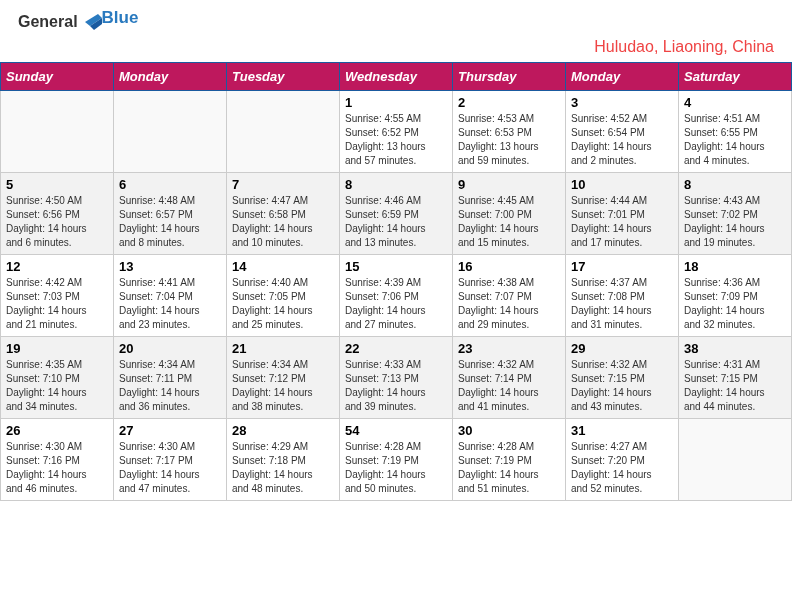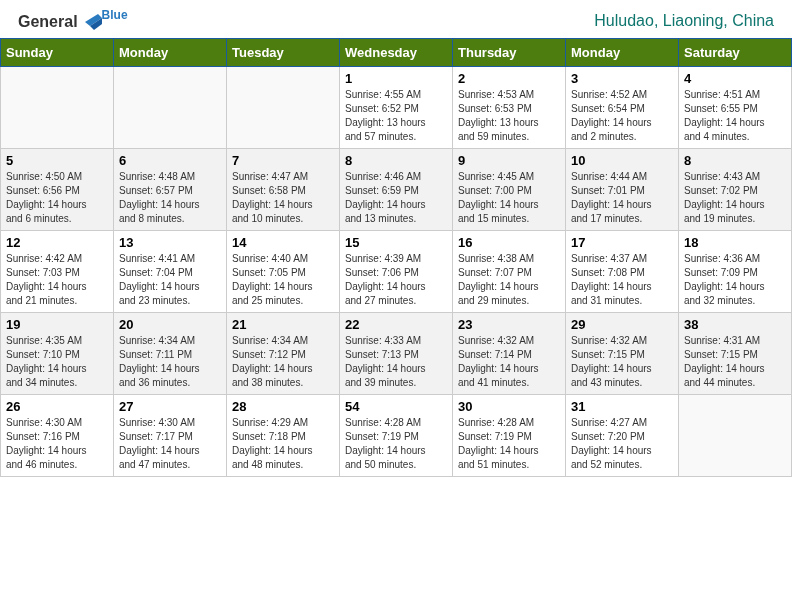--- a/index.html
+++ b/index.html
@@ -29,31 +29,33 @@
     .title-area {
       text-align: right;
     }
     .title-area h1 {
       font-size: 32px;
       font-weight: bold;
       color: #222;
     }
     .title-area h2 {
       font-size: 16px;
-      color: #0f766e;
+      color: #ef4444;
       font-weight: normal;
+      margin-top: 26px;
     }
     .calendar-table {
       width: 100%;
       border-collapse: collapse;
       font-size: 11px;
     }
     .calendar-table thead tr {
-      background: #4d7c0f;
+      background: #be185d;
       color: #fff;
+      font-style: italic;
     }
     .calendar-table thead th {
       padding: 6px 5px;
       text-align: left;
       font-size: 13px;
       font-weight: bold;
       border: 1px solid #1a5a9f;
     }
     .calendar-table tbody tr {
       background: #fff;
@@ -88,21 +90,21 @@
 
 <div class="header">
   <div class="logo">
     <div class="logo-top">
       <span style="color:#333;font-size:16px;font-weight:bold;">General</span>
       <svg width="22" height="20" viewBox="0 0 22 20" style="margin-left:2px;">
         <polygon points="5,10 18,2 22,6 10,14" fill="#2a7abf"></polygon>
         <polygon points="10,14 22,6 22,12 14,18" fill="#1a5a9f"></polygon>
       </svg>
     </div>
-    <span style="color:#2a7abf;font-size:12px;font-weight:bold;margin-top:-4px;">Blue</span>
+    <span style="color:#2a7abf;font-size:17px;font-weight:bold;margin-top:-4px;">Blue</span>
   </div>
   <div class="title-area">
     <h2>Huludao, Liaoning, China</h2>
   </div>
 </div>
 
 <table class="calendar-table">
   <thead>
     <tr>
       <th>Sunday</th>

